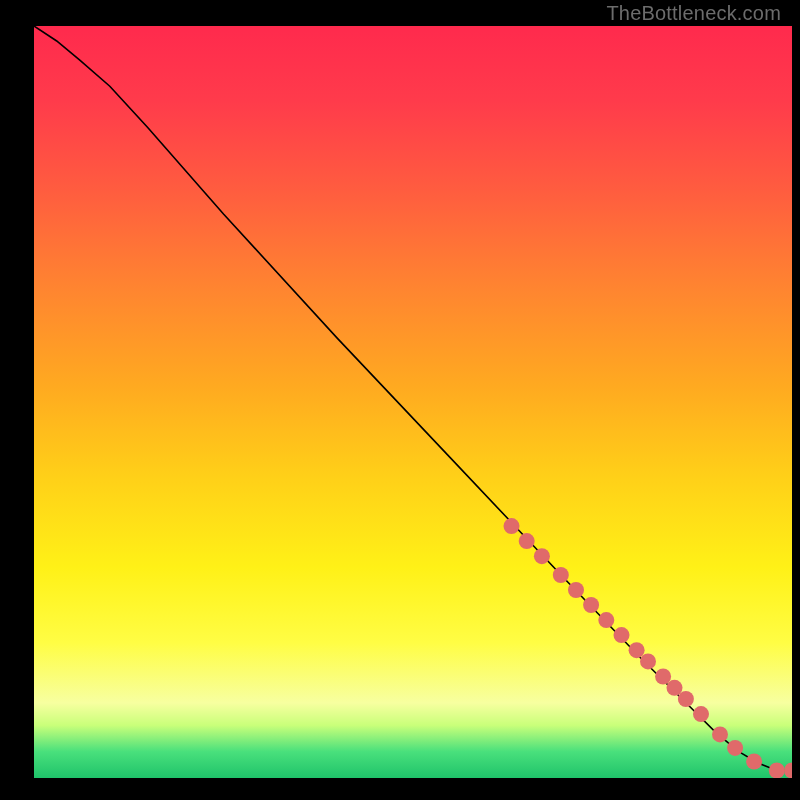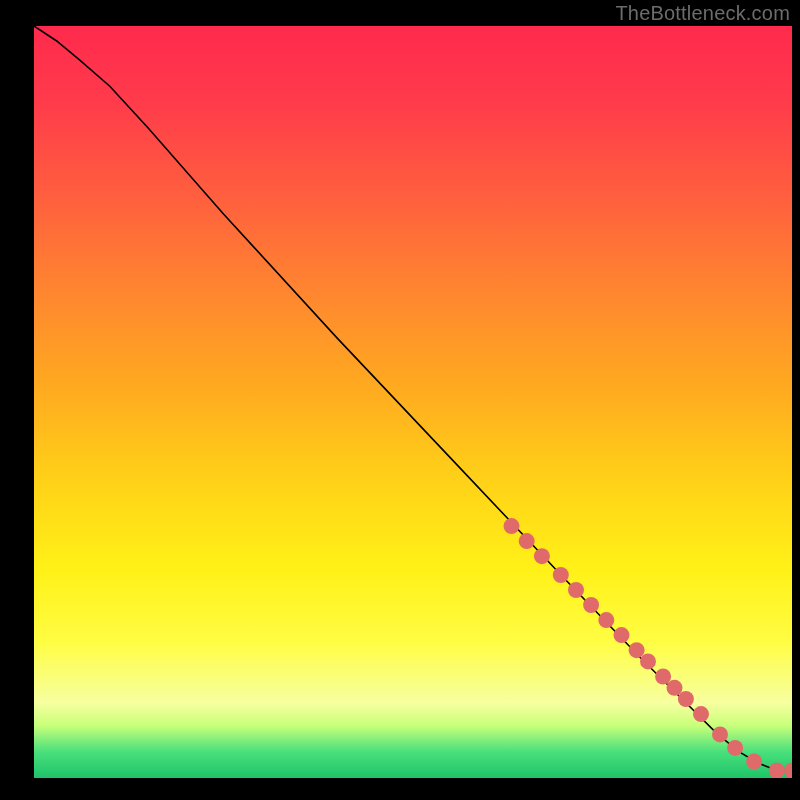--- a/index.html
+++ b/index.html
@@ -11,21 +11,21 @@
     font-family: Arial, Helvetica, sans-serif;
   }
   .wrap {
     position: relative;
     width: 800px;
     height: 800px;
   }
   .attribution {
     position: absolute;
     top: 2px;
-    right: 10px;
+    right: 19px;
     color: #6c6c6c;
     font-size: 20px;
     letter-spacing: 0.2px;
   }
   .plot {
     position: absolute;
     left: 34px;
     top: 26px;
     width: 758px;
     height: 752px;

